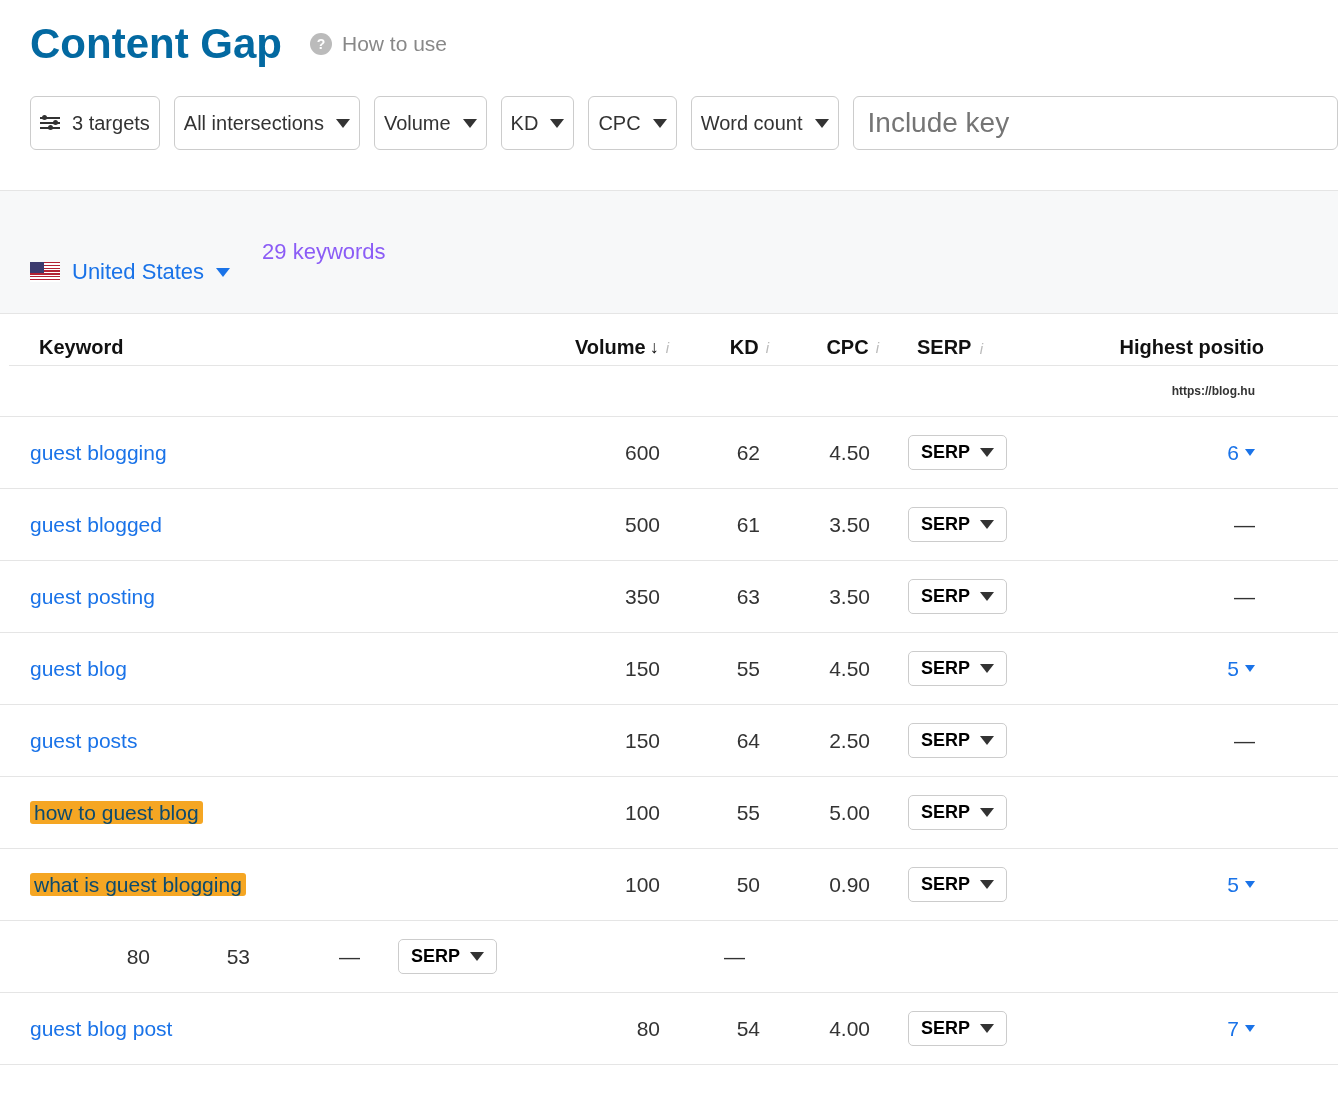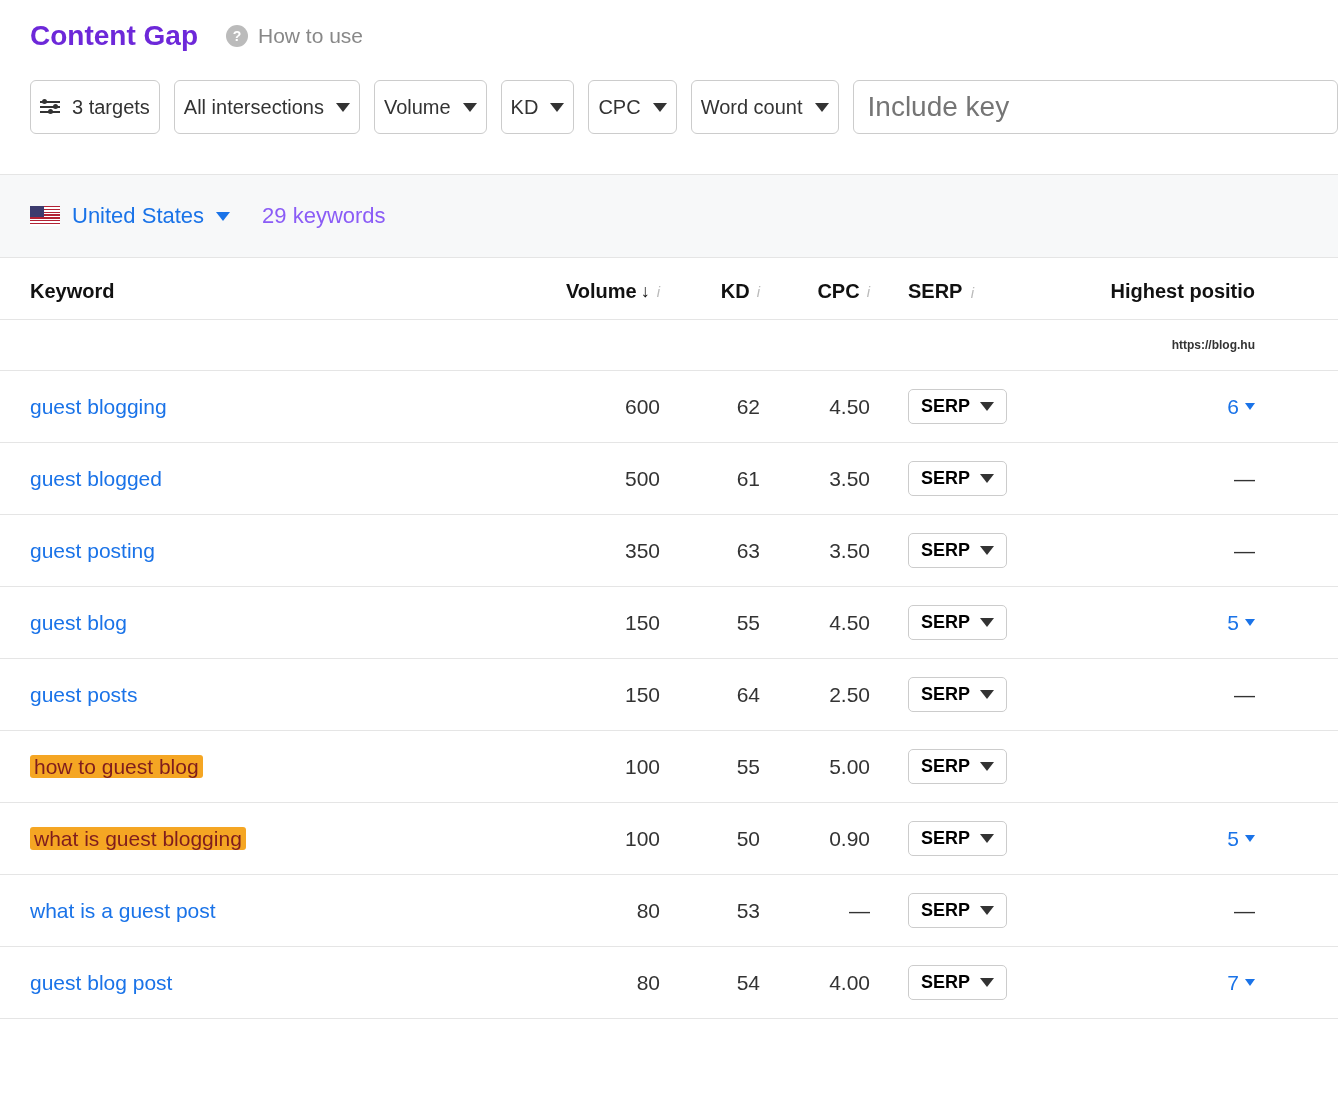--- a/index.html
+++ b/index.html
@@ -1,52 +1,52 @@
 <!DOCTYPE html>
 <html><head>
 <meta charset="utf-8">
 <style>
 * { box-sizing: border-box; margin: 0; padding: 0; }
 body { font-family: -apple-system, BlinkMacSystemFont, "Segoe UI", Helvetica, Arial, sans-serif; color: #333; background: #fff; font-size: 20px; }
 .container { padding: 20px 0 0 30px; width: 1338px; overflow: hidden; }
 .header-row { display: flex; align-items: center; gap: 28px; margin-bottom: 28px; }
-.page-title { font-size: 28px; font-weight: 700; color: #6d28d9; text-align: center; }
+.page-title { font-size: 42px; font-weight: 700; color: #0369a1; text-align: center; }
 .help-wrap { display: flex; align-items: center; gap: 10px; color: #888; font-size: 21px; }
 .help-icon { width: 22px; height: 22px; border-radius: 50%; background: #bbb; color: #fff; display:flex; align-items:center; justify-content:center; font-size: 14px; font-weight:700; }
 .filters-row { display: flex; gap: 14px; margin-bottom: 40px; flex-wrap: nowrap; }
 .filter-btn { border: 1px solid #ccc; border-radius: 6px; padding: 10px 9px; background: #fff; display: flex; align-items: center; gap: 12px; font-size: 20px; color: #333; cursor: pointer; white-space: nowrap; }
 .sliders-icon { display:inline-flex; flex-direction:column; gap:3px; width:20px; }
 .sliders-icon span { height:2px; background:#333; position:relative; }
 .sliders-icon span::after { content:""; position:absolute; width:5px; height:5px; background:#333; border-radius:50%; top:-2px; }
 .sliders-icon span:nth-child(1)::after { left:2px;}
 .sliders-icon span:nth-child(2)::after { right:2px;}
 .sliders-icon span:nth-child(3)::after { left:8px;}
 .caret { width:0; height:0; border-left:7px solid transparent; border-right:7px solid transparent; border-top:9px solid #333; display:inline-block; }
 .include-input { border:1px solid #ccc; border-radius:6px; padding: 10px 14px; font-size:28px; color:#999; background:#fff; flex: 1 1 260px; min-width:200px; }
 .sub-bar { background:#f7f8f9; border-top:1px solid #e5e5e5; border-bottom:1px solid #e5e5e5; padding: 28px 30px; display:flex; align-items:center; gap: 32px; margin-left:-30px; }
 .flag { width:30px; height:20px; background: linear-gradient(to bottom, #b22234 0 7%, #fff 7% 14%, #b22234 14% 21%, #fff 21% 28%, #b22234 28% 35%, #fff 35% 42%, #b22234 42% 49%, #fff 49% 56%, #b22234 56% 63%, #fff 63% 70%, #b22234 70% 77%, #fff 77% 84%, #b22234 84% 91%, #fff 91% 100%); position:relative; display:inline-block;}
 .flag::before { content:""; position:absolute; top:0; left:0; width:14px; height:11px; background:#3c3b6e; }
-.country-sel { color:#1a73e8; font-size:22px; display:flex; align-items:center; gap:12px; cursor:pointer; }
+.country-sel { color:#1a73e8; font-size:22px; display:flex; align-items:center; gap:12px; cursor:pointer;margin-top:40px; }
 .country-sel .caret { border-top-color:#1a73e8; }
 .kw-count { color:#8b5cf6; font-size:22px; }
 .table-wrap { margin-left:-30px; }
-.thead-row { display:flex; padding: 22px 30px 16px; border-bottom:1px solid #e5e5e5; font-weight:700; font-size:20px; color:#111; align-items:flex-start; }
+.thead-row { display:flex; padding: 22px 30px 6px; border-bottom:1px solid #e5e5e5; font-weight:700; font-size:20px; color:#111; align-items:flex-start;margin-left:9px; }
 .col-kw { width: 510px; flex-shrink:0; }
 .col-vol { width:120px; text-align:right; flex-shrink:0; display:flex; justify-content:flex-end; align-items:center; gap:4px;}
 .col-kd { width:100px; text-align:right; flex-shrink:0; display:flex; justify-content:flex-end; align-items:center; gap:4px;}
 .col-cpc { width:110px; text-align:right; flex-shrink:0; display:flex; justify-content:flex-end; align-items:center; gap:4px;}
 .col-serp { width:165px; flex-shrink:0; padding-left:38px; }
 .col-hp { width:220px; text-align:right; flex-shrink:0; }
 .info-i { color:#bbb; font-weight:400; font-size:15px; font-style:italic; padding-left:3px;}
 .sort-arrow { font-size:18px; font-weight:700;}
 .sub-head { display:flex; padding: 18px 30px; border-bottom:1px solid #e5e5e5; font-weight:700; font-size:12px;}
 .sub-head .col-kw,.sub-head .col-vol,.sub-head .col-kd,.sub-head .col-cpc,.sub-head .col-serp{ }
 .row { display:flex; padding: 18px 30px; border-bottom:1px solid #e5e5e5; align-items:center; font-size:21px; }
 .row .col-kw a { color:#1a73e8; text-decoration:none; }
-.row .col-kw a.hl { background:#f5a623; color:#7f1d1d; padding:0 4px; border-radius:3px; }
+.row .col-kw a.hl { background:#f5a623; color:#0c4a6e; padding:0 4px; border-radius:3px; }
 .row .col-vol,.row .col-kd,.row .col-cpc { color:#333; justify-content:flex-end;}
 .serp-btn { border:1px solid #ccc; border-radius:5px; background:#fff; padding:6px 12px; display:inline-flex; align-items:center; gap:10px; font-weight:700; font-size:18px; cursor:pointer;}
 .pos-cell { display:flex; justify-content:flex-end; align-items:center; gap:6px; color:#1a73e8;}
 .pos-cell.none { color:#333; }
 .pos-cell .caret { border-top-color:#1a73e8; border-left-width:5px; border-right-width:5px; border-top-width:7px;}
 .row.green .col-hp-wrap { background:#e9f6ee; }
 .col-hp-wrap { width:220px; display:flex; justify-content:flex-end; align-items:center; flex-shrink:0; padding: 0; margin:-18px 0; align-self:stretch;}
 .col-hp-wrap > div { padding-right:0;}
 </style>
 </head>
@@ -230,21 +230,20 @@
               <span class="caret"></span>
             </button></div>
           <div class="col-hp-wrap">
             <div class="pos-cell">
               <span>5</span>
               <span class="caret"></span>
             </div>
           </div>
         </div>
         <div class="row">
-          <div class="col-kw"><a href="#">what is a guest post</a></div>
           <div class="col-vol">80</div>
           <div class="col-kd">53</div>
           <div class="col-cpc">—</div>
           <div class="col-serp"><button class="serp-btn">
               <span>SERP</span>
               <span class="caret"></span>
             </button></div>
           <div class="col-hp-wrap">
             <div class="pos-cell none">
               <span>—</span>

